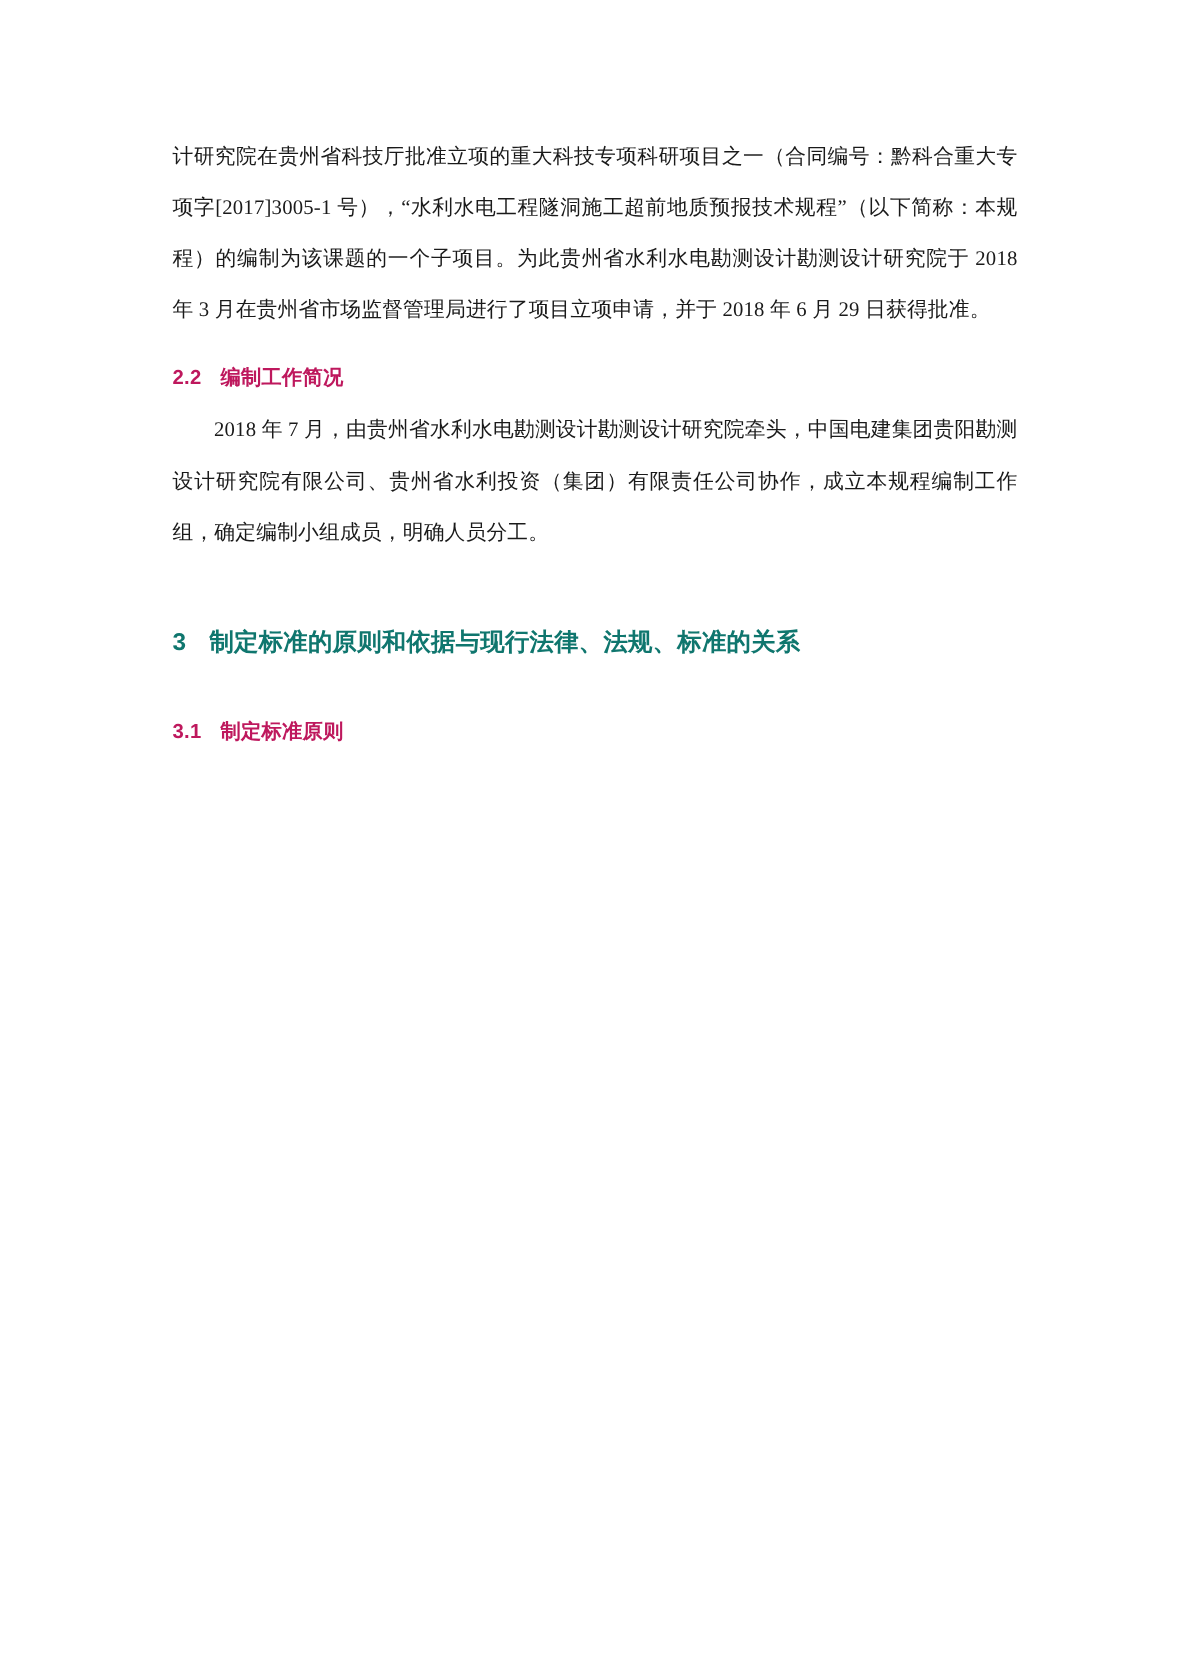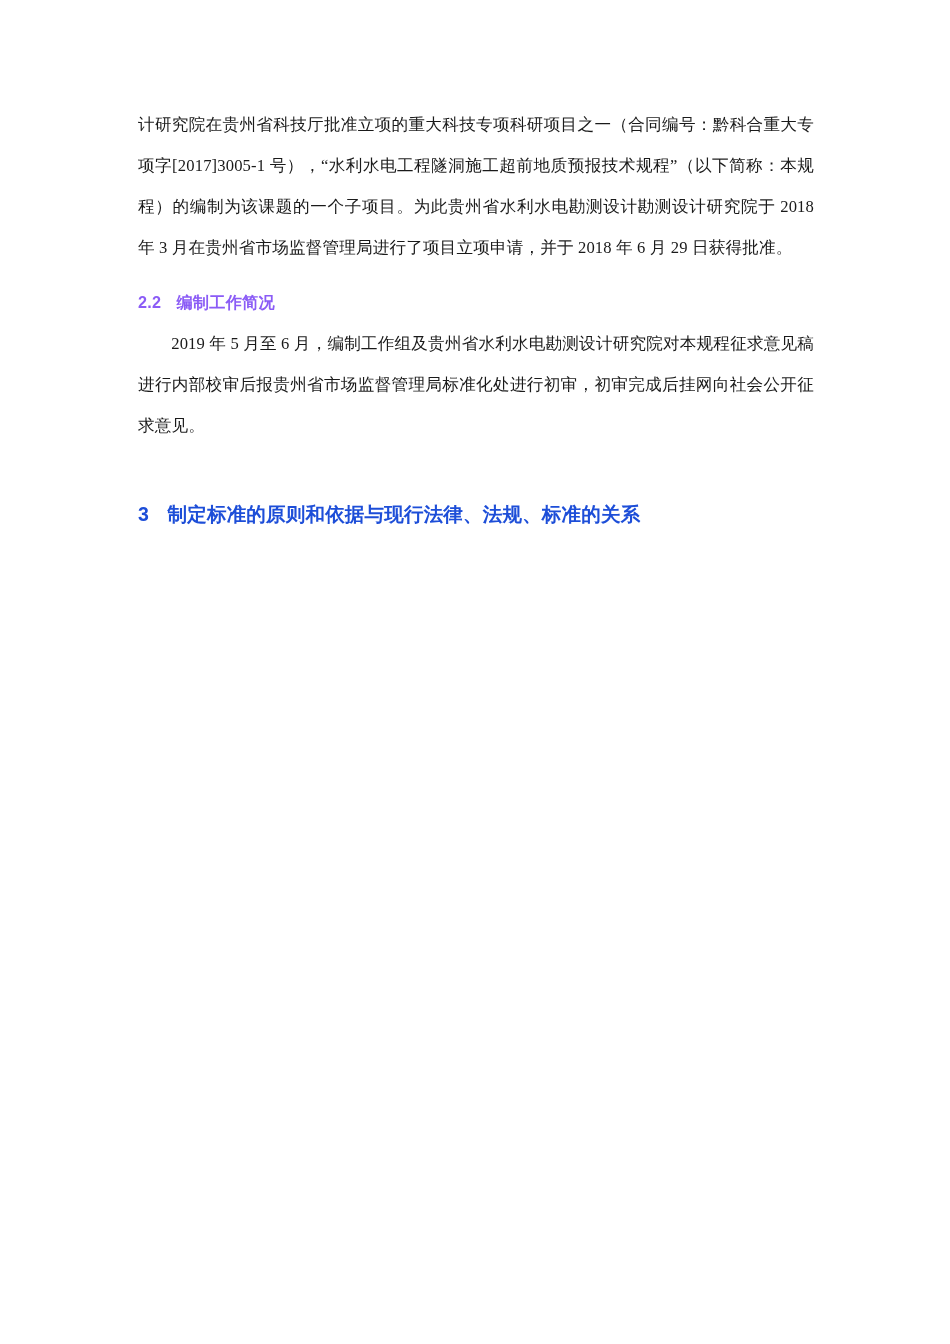--- a/index.html
+++ b/index.html
@@ -39,30 +39,30 @@
   p.body-text.no-indent {
     text-indent: 0;
   }
   h2.chapter-heading {
     margin: 0;
     font-family: "Liberation Sans", "DejaVu Sans", sans-serif;
     font-weight: bold;
     font-size: 19.5px;
     line-height: 41px;
     letter-spacing: 0.2px;
-    color: #1d4ed8;
+    color: #0f766e;
   }
   h3.section-heading {
     margin: 0;
     font-family: "Liberation Sans", "DejaVu Sans", sans-serif;
     font-weight: bold;
     font-size: 16.2px;
     line-height: 41px;
     letter-spacing: 0.2px;
-    color: #8b5cf6;
+    color: #be185d;
   }
   .heading-num {
     display: inline-block;
   }
   .heading-gap {
     display: inline-block;
     width: 0.95em;
   }
   .spacer-sm { height: 14px; }
   .spacer-md { height: 30px; }
@@ -84,33 +84,36 @@
   <div class="content">
 
     <p class="body-text no-indent">计研究院在贵州省科技厅批准立项的重大科技专项科研项目之一（合同编号：黔科合重大专项字[2017]3005-1 号），“水利水电工程隧洞施工超前地质预报技术规程”（以下简称：本规程）的编制为该课题的一个子项目。为此贵州省水利水电勘测设计勘测设计研究院于 2018 年 3 月在贵州省市场监督管理局进行了项目立项申请，并于 2018 年 6 月 29 日获得批准。</p>
 
     <div class="spacer-sm"></div>
 
     <h3 class="section-heading">
       <span class="heading-num">2.2</span><span class="heading-gap"></span><span>编制工作简况</span>
     </h3>
 
+    <p class="body-text">2018 年 7 月，由贵州省水利水电勘测设计勘测设计研究院牵头，中国电建集团贵阳勘测设计研究院有限公司、贵州省水利投资（集团）有限责任公司协作，成立本规程编制工作组，确定编制小组成员，明确人员分工。</p>
 
 
 
-    <p class="body-text">2019 年 5 月至 6 月，编制工作组及贵州省水利水电勘测设计研究院对本规程征求意见稿进行内部校审后报贵州省市场监督管理局标准化处进行初审，初审完成后挂网向社会公开征求意见。</p>
 
     <div class="spacer-lg"></div>
 
     <h2 class="chapter-heading">
       <span class="heading-num">3</span><span class="heading-gap"></span><span>制定标准的原则和依据与现行法律、法规、标准的关系</span>
     </h2>
 
     <div class="spacer-md"></div>
 
+    <h3 class="section-heading">
+      <span class="heading-num">3.1</span><span class="heading-gap"></span><span>制定标准原则</span>
+    </h3>
 
 
 
   </div>
 
   <div class="page-number">2</div>
 
 </div>
 
 </body></html>

